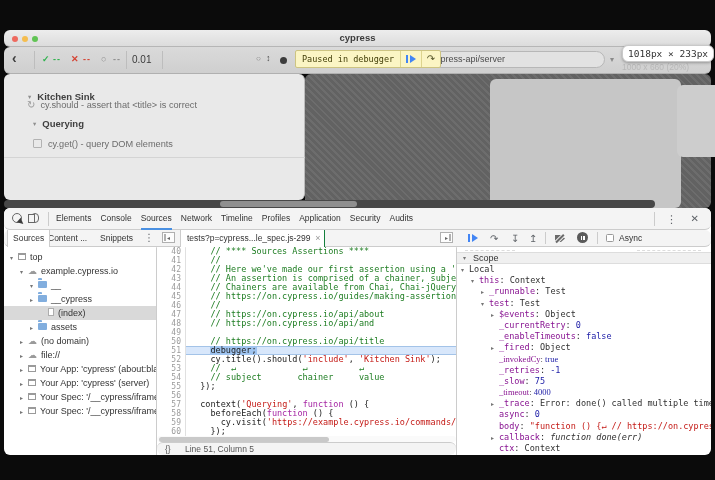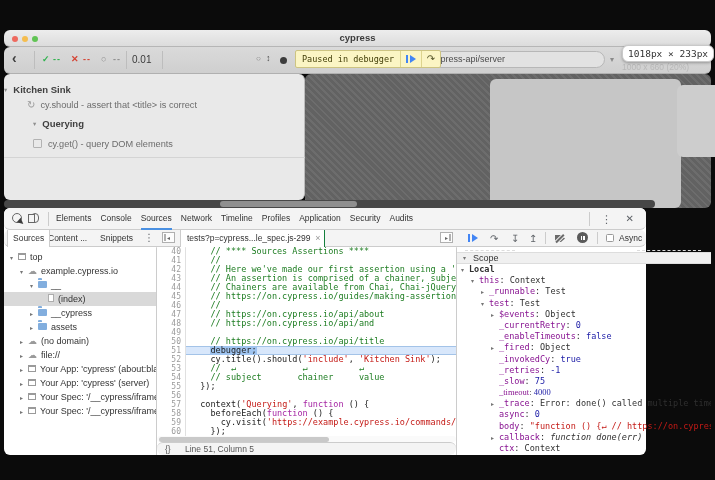--- a/index.html
+++ b/index.html
@@ -56,21 +56,21 @@
            background:repeating-linear-gradient(45deg,#6d6d6d 0 2px,#626262 2px 5px);}
   #aut-iframe{left:185px;top:5px;width:191px;height:129px;background:#c6c6c6;}
   #blank-card{left:187px;top:6px;width:187px;height:72px;background:#cdcdcd;text-align:center;}
   #home-icon{display:block;margin-top:3px;font-size:12px;font-weight:bold;color:#2e2e2e;line-height:12px;}
   .card-line{font-size:5px;color:#565656;margin-top:3px;line-height:6px;}
 
   #hscroll{left:4px;top:200px;width:651px;height:8px;background:#474747;}
   #hscroll-thumb{left:216px;top:1px;width:137px;height:6px;background:#8f8f8f;border-radius:3px;}
 
   
-  #devtools{left:4px;top:208px;width:642px;height:247px;background:#fff;color:#333;}
+  #devtools{left:4px;top:208px;width:707px;height:247px;background:#fff;color:#333;}
   #dt-tabbar{left:0;top:0;right:0;height:22px;background:#f4f4f4;border-bottom:1px solid #ccc;box-sizing:border-box;}
   .ic-inspect{left:8px;top:5px;width:10px;height:10px;border:1px solid #676767;box-sizing:border-box;}
   .ic-inspect:after{content:"";position:absolute;right:-3px;bottom:-3px;width:0;height:0;
       border-left:6px solid #3c3c3c;border-top:3px solid transparent;border-bottom:3px solid transparent;transform:rotate(40deg);}
   .ic-device{left:27px;top:5px;width:8px;height:10px;border:1px solid #676767;background:#f4f4f4;box-sizing:border-box;}
   .ic-device:before{content:"";position:absolute;left:-4px;bottom:-1px;width:5px;height:7px;border:1px solid #676767;background:#f4f4f4;}
   #dt-tabs{left:52px;top:0;height:22px;display:flex;gap:9px;align-items:stretch;}
   .dt-tab{line-height:21px;font-size:8.5px;color:#333;cursor:default;}
   .dt-tab.sel{box-shadow:inset 0 -2px 0 #4a90e2;}
   #dt-menu{right:34px;top:0;line-height:22px;font-size:11px;color:#5f6368;}
@@ -151,21 +151,21 @@
   #sidebar{left:453px;top:39px;width:254px;height:208px;overflow:hidden;}
   .ghost-dash{position:absolute;top:3px;height:2px;border-top:1px dashed #dcdcdc;}
   #scope-header{position:absolute;left:0;right:0;top:5px;height:12px;background:#f0f0f0;
       border-top:1px solid #ddd;border-bottom:1px solid #ddd;box-sizing:border-box;}
   #scope-caret{position:absolute;left:6px;top:0;font-size:6px;color:#777;line-height:10px;}
   #scope-title{position:absolute;left:16px;top:0;font-size:9px;color:#333;line-height:10px;}
   #scope-rows{position:absolute;left:0;right:0;top:17px;height:191px;overflow:hidden;}
   .scope-row{height:11.2px;line-height:11.2px;font-family:"DejaVu Sans Mono",monospace;font-size:8.5px;
       white-space:nowrap;overflow:hidden;}
   .sc-marker{display:inline-block;width:8px;font-size:6px;color:#777;font-family:"Liberation Sans",sans-serif;}
-  .sc-name{color:#881391;} .scope-plain{color:#303030;font-weight:bold;}
+  .sc-name{color:#881391;} .scope-plain{color:#303030;font-weight:normal;}
   .sc-colon{color:#303030;}
   .sc-obj{color:#303030;} .sc-num{color:#1a1aa6;} .sc-str{color:#c41a16;}
   .sc-func{color:#303030;font-style:italic;}
 </style>
 </head>
 <body>
 
 <div id="stage">
 
   <div class="abs" id="titlebar">
@@ -203,21 +203,21 @@
         </span>
       </span>
       <span class="badge-btn" id="badge-stepover">↷</span>
     </div>
     <span class="abs" id="url-caret">▾</span>
     <span class="abs" id="vp-scale">1000 x 660 (20%)</span>
     <div class="abs" id="vp-tooltip">1018px × 233px</div>
   </div>
 
   <div class="abs" id="reporter">
-    <div class="rep-row" style="top:8px;padding-left:0">
+    <div class="rep-row" style="top:15px;padding-left:24px">
       <span class="rep-marker">▾</span>
       <span class="rep-suite">Kitchen Sink</span>
     </div>
     <div class="rep-row" style="top:23px;padding-left:23px">
       <span id="rep-spinner">↻</span>
       <span class="rep-test">cy.should - assert that &lt;title&gt; is correct</span>
     </div>
     <div class="rep-row" style="top:42px;padding-left:29px">
       <span class="rep-marker">▾</span>
       <span class="rep-suite">Querying</span>
@@ -306,29 +306,29 @@
         <div class="tree-row" style="padding-left: 16px;">
           <span class="tree-marker">▾</span>
           <span class="tree-icon ic-cloud">☁</span>
           <span class="tree-label">example.cypress.io</span>
         </div>
         <div class="tree-row" style="padding-left: 26px;">
           <span class="tree-marker">▾</span>
           <span class="tree-icon"><span class="ic-folder"></span></span>
           <span class="tree-label">__</span>
         </div>
+        <div class="tree-row" style="padding-left: 26px;">
+          <span class="tree-marker">▸</span>
+          <span class="tree-icon"><span class="ic-folder"></span></span>
+          <span class="tree-label">__cypress</span>
+        </div>
         <div class="tree-row sel" style="padding-left: 36px;">
           <span class="tree-marker"></span>
           <span class="tree-icon"><span class="ic-file"></span></span>
           <span class="tree-label">(index)</span>
-        </div>
-        <div class="tree-row" style="padding-left: 26px;">
-          <span class="tree-marker">▸</span>
-          <span class="tree-icon"><span class="ic-folder"></span></span>
-          <span class="tree-label">__cypress</span>
         </div>
         <div class="tree-row" style="padding-left: 26px;">
           <span class="tree-marker">▸</span>
           <span class="tree-icon"><span class="ic-folder"></span></span>
           <span class="tree-label">assets</span>
         </div>
         <div class="tree-row" style="padding-left: 16px;">
           <span class="tree-marker">▸</span>
           <span class="tree-icon ic-cloud">☁</span>
           <span class="tree-label">(no domain)</span>
@@ -466,21 +466,21 @@
       </div>
       <div id="scope-rows">
           <div class="scope-row" style="padding-left: 4px;"><span class="sc-marker">▾</span><span class="scope-plain">Local</span></div>
           <div class="scope-row" style="padding-left: 14px;"><span class="sc-marker">▾</span><span class="sc-name">this</span><span class="sc-colon">: </span><span class="sc-obj">Context</span></div>
           <div class="scope-row" style="padding-left: 24px;"><span class="sc-marker">▸</span><span class="sc-name">_runnable</span><span class="sc-colon">: </span><span class="sc-obj">Test</span></div>
           <div class="scope-row" style="padding-left: 24px;"><span class="sc-marker">▾</span><span class="sc-name">test</span><span class="sc-colon">: </span><span class="sc-obj">Test</span></div>
           <div class="scope-row" style="padding-left: 34px;"><span class="sc-marker">▸</span><span class="sc-name">$events</span><span class="sc-colon">: </span><span class="sc-obj">Object</span></div>
           <div class="scope-row" style="padding-left: 34px;"><span class="sc-marker"></span><span class="sc-name">_currentRetry</span><span class="sc-colon">: </span><span class="sc-num">0</span></div>
           <div class="scope-row" style="padding-left: 34px;"><span class="sc-marker"></span><span class="sc-name">_enableTimeouts</span><span class="sc-colon">: </span><span class="sc-num">false</span></div>
           <div class="scope-row" style="padding-left: 34px;"><span class="sc-marker">▸</span><span class="sc-name">_fired</span><span class="sc-colon">: </span><span class="sc-obj">Object</span></div>
-          <div class="scope-row" style="padding-left: 34px;"><span class="sc-marker"></span><span class="sc-name">_invokedCy</span><span class="sc-colon">: </span><span class="sc-num">true</span></div>
+          <div class="scope-row" style="padding-left: 34px; font-family: Liberation Serif, serif;"><span class="sc-marker"></span><span class="sc-name">_invokedCy</span><span class="sc-colon">: </span><span class="sc-num">true</span></div>
           <div class="scope-row" style="padding-left: 34px;"><span class="sc-marker"></span><span class="sc-name">_retries</span><span class="sc-colon">: </span><span class="sc-num">-1</span></div>
           <div class="scope-row" style="padding-left: 34px;"><span class="sc-marker"></span><span class="sc-name">_slow</span><span class="sc-colon">: </span><span class="sc-num">75</span></div>
           <div class="scope-row" style="padding-left: 34px; font-family: Liberation Serif, serif;"><span class="sc-marker"></span><span class="sc-name">_timeout</span><span class="sc-colon">: </span><span class="sc-num">4000</span></div>
           <div class="scope-row" style="padding-left: 34px;"><span class="sc-marker">▸</span><span class="sc-name">_trace</span><span class="sc-colon">: </span><span class="sc-obj">Error: done() called multiple times at</span></div>
           <div class="scope-row" style="padding-left: 34px;"><span class="sc-marker"></span><span class="sc-name">async</span><span class="sc-colon">: </span><span class="sc-num">0</span></div>
           <div class="scope-row" style="padding-left: 34px;"><span class="sc-marker"></span><span class="sc-name">body</span><span class="sc-colon">: </span><span class="sc-str">"function () {↵    // https://on.cypress</span></div>
           <div class="scope-row" style="padding-left: 34px;"><span class="sc-marker">▸</span><span class="sc-name">callback</span><span class="sc-colon">: </span><span class="sc-func">function done(err)</span></div>
           <div class="scope-row" style="padding-left: 34px;"><span class="sc-marker"></span><span class="sc-name">ctx</span><span class="sc-colon">: </span><span class="sc-obj">Context</span></div>
         </div>
     </div>

